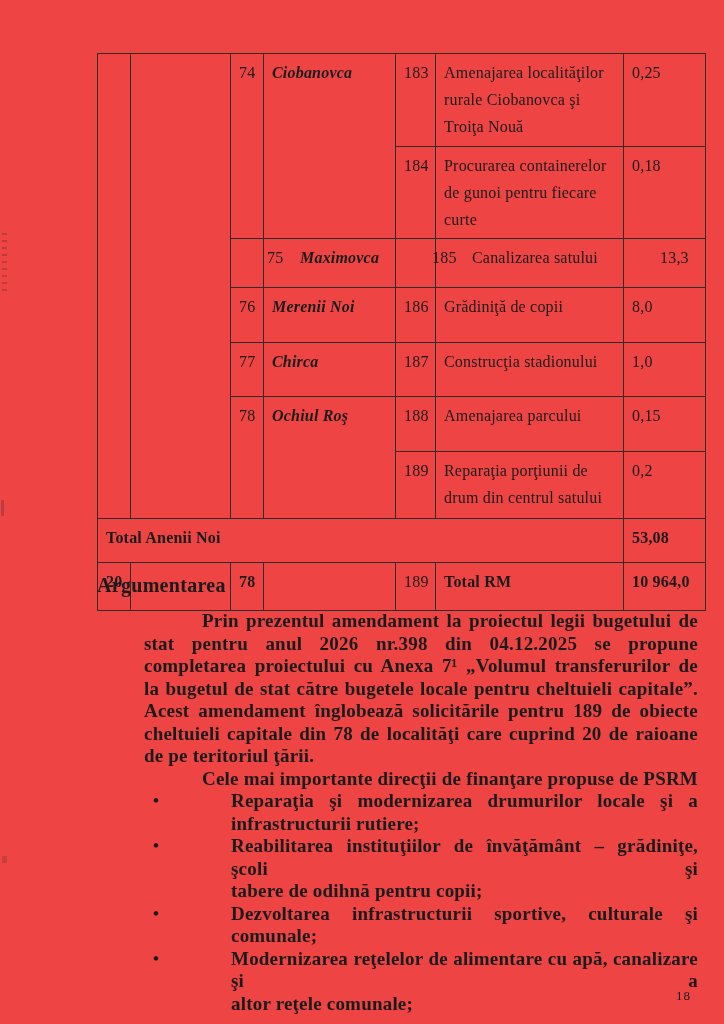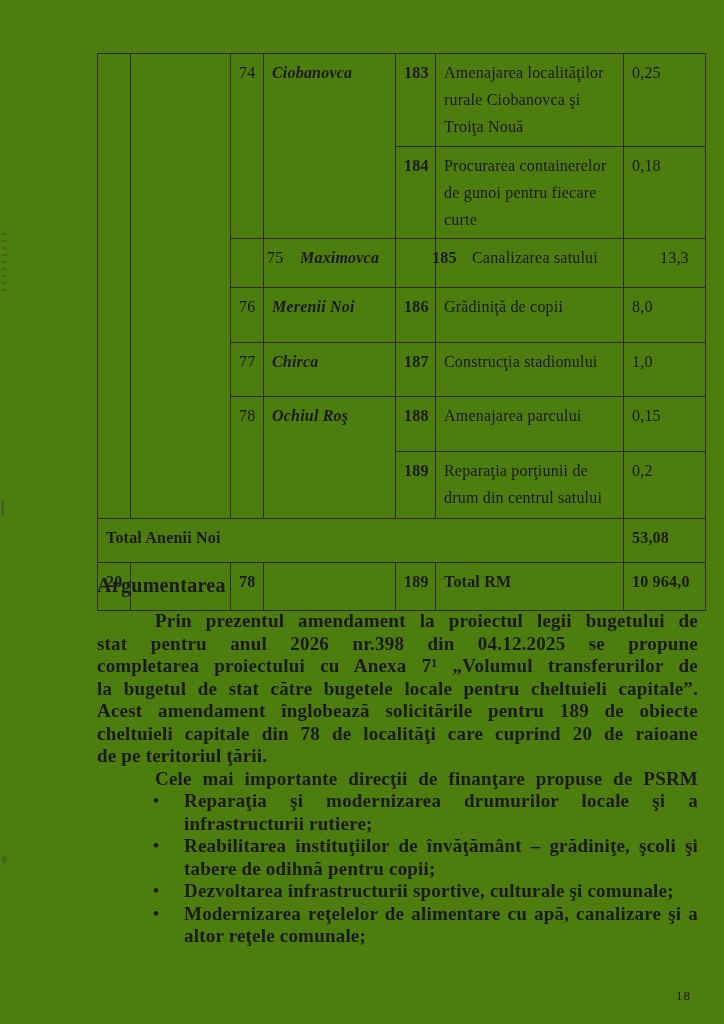--- a/index.html
+++ b/index.html
@@ -1,19 +1,19 @@
 <!DOCTYPE html>
 <html><head>
 <meta charset="utf-8">
 <style>
   html,body{margin:0;padding:0;background:#e8e8e8;}
   .page{
     position:relative;
     width:724px;height:1024px;
-    background:#4d7c0f;
+    background:#ef4444;
     font-family:"Liberation Serif","DejaVu Serif",serif;
     color:#1b1b1b;
     overflow:hidden;
   }
   
   .artifact{position:absolute;background:rgba(40,40,40,.18);}
   .a1{left:2px;top:233px;width:5px;height:62px;
       background:repeating-linear-gradient(to bottom,rgba(40,40,40,.25)0 2px,transparent 2px 7px);}
   .a2{left:1px;top:500px;width:3px;height:16px;background:rgba(40,40,40,.25);}
   .a3{left:2px;top:856px;width:5px;height:7px;background:rgba(40,40,40,.2);}
@@ -33,37 +33,37 @@
   tr.r183 td{height:85px;}
   tr.r184 td{height:84px;}
   tr.r185 td{height:41px;padding-left:36px;}
   tr.r186 td{height:47px;}
   tr.r187 td{height:46px;margin-top:43px;}
   tr.r188 td{height:47px;}
   tr.r189 td{height:59px;}
   tr.rtan td{height:36px;}
   tr.rtrm td{height:40px;}
   td.no{text-align:left;padding-left:9px;}
-  td.id{font-weight:700;padding-left:9px;}
+  td.id{font-weight:400;padding-left:9px;}
   td.loc{font-weight:700;font-style:italic;}
   td.val{padding-left:10px;}
   td.bold{font-weight:700;}
   td.totlabel{font-weight:700;padding-left:6px;}
 
   
   .argument{
     position:absolute;left:97px;top:574px;width:601px;
     font-weight:700;font-size:19px;letter-spacing:.2px;
   }
   .heading{
     text-align:left;font-size:20px;margin-bottom:13px;letter-spacing:.3px;
   }
   .tline{
     text-align:justify;text-align-last:justify;
-    line-height:22.5px;white-space:normal;
+    line-height:22.5px;white-space:normal;margin-left:47px;
   }
   .tline.last{text-align-last:left;}
   .tline.indent{text-indent:58px;}
   .bullets{margin-left:56px;}
   .bullet{display:flex;align-items:flex-start;}
   .bullet .dot{width:31px;flex:0 0 31px;line-height:22.5px;font-size:17px;}
   .bullet .bbody{flex:1 1 auto;}
 
   .pageno{
     position:absolute;left:676px;top:965px;

